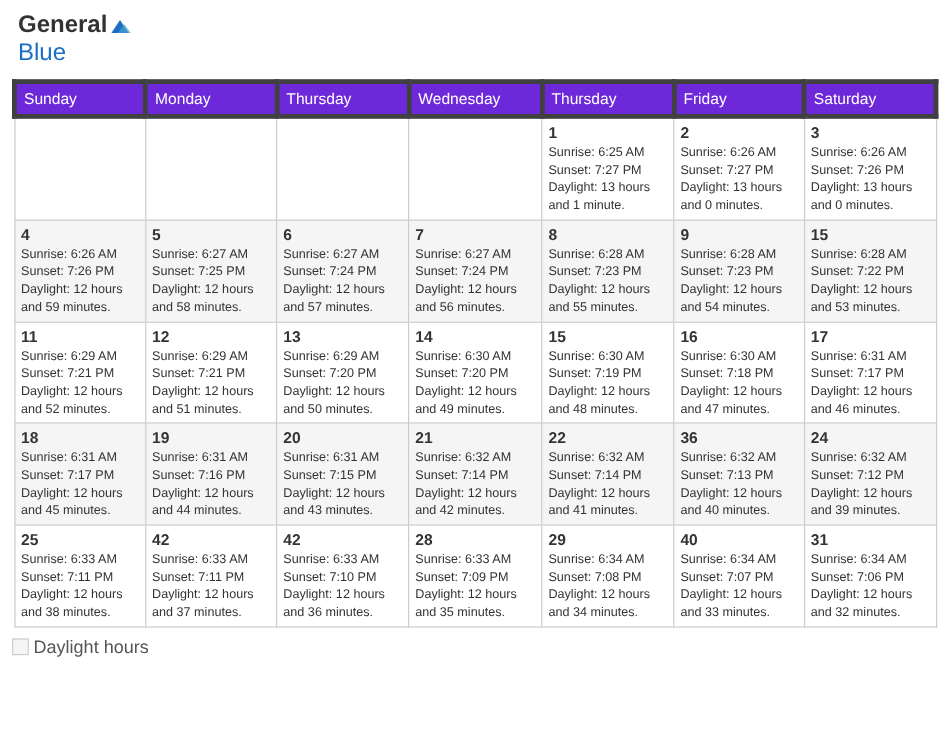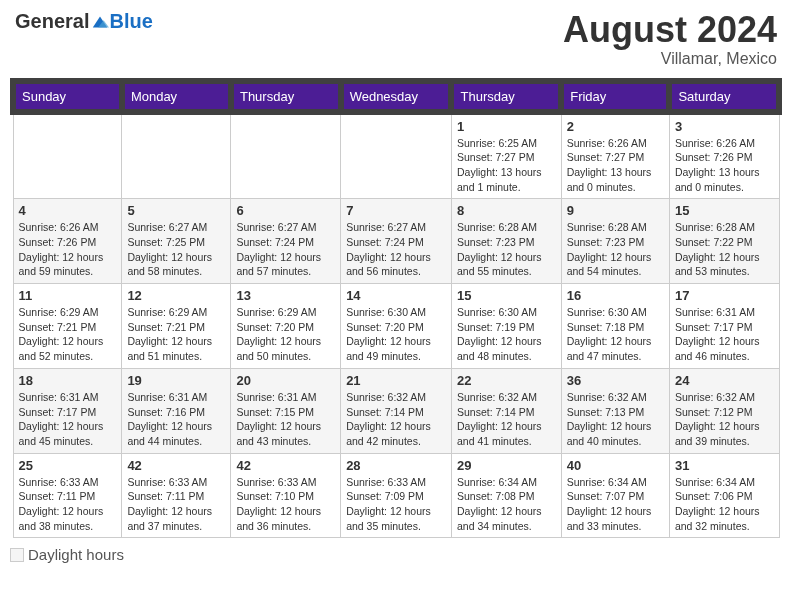--- a/index.html
+++ b/index.html
@@ -12,35 +12,35 @@
     }
     .header {
       display: flex;
       justify-content: space-between;
       align-items: flex-start;
       margin-bottom: 10px;
       padding: 0 5px;
     }
     .logo {
       display: flex;
-      flex-direction: row;
+      flex-direction: column;
       align-items: flex-start;
     }
     .logo-text {
       display: flex;
       align-items: center;
     }
     .logo-general {
       font-size: 20px;
       font-weight: bold;
       color: #333;
     }
     .logo-blue {
       font-size: 20px;
-      font-weight: bold;
+      font-weight: normal;
       color: #1a6fc4;
     }
     .logo-icon {
       width: 18px;
       height: 18px;
       margin-left: 2px;
     }
     .title-area {
       text-align: right;
     }
@@ -53,27 +53,27 @@
     .location-title {
       font-size: 16px;
       color: #555;
     }
     .calendar {
       width: 100%;
       border-collapse: collapse;
       font-size: 11px;
     }
     .calendar th {
-      background-color: #4c1d95;
+      background-color: #6d28d9;
       color: #fff;
       text-align: left;
       padding: 5px 6px;
       font-size: 13px;
       font-weight: normal;
-      border: 6px solid #404040;
+      border: 4px solid #404040;
     }
     .calendar td {
       border: 1px solid #ccc;
       vertical-align: top;
       padding: 4px 5px;
       width: 113px;
       min-height: 80px;
       background: #fff;
     }
     .calendar tr:nth-child(even) td {
@@ -117,24 +117,20 @@
   <div class="logo">
     <div class="logo-text">
       <span class="logo-general">General</span>
       <svg class="logo-icon" viewBox="0 0 20 20">
         <polygon points="2,16 10,4 18,16" fill="#1a6fc4"></polygon>
         <polygon points="8,16 14,8 20,16" fill="#4a9fd4" opacity="0.7"></polygon>
       </svg>
     </div>
     <span class="logo-blue">Blue</span>
   </div>
-  <div class="title-area">
-    <div class="month-title">August 2024</div>
-    <div class="location-title">Villamar, Mexico</div>
-  </div>
 </div>
 
 <table class="calendar">
   <thead>
     <tr>
     <th>Sunday</th>
         <th>Monday</th>
         <th>Thursday</th>
         <th>Wednesday</th>
         <th>Thursday</th>

